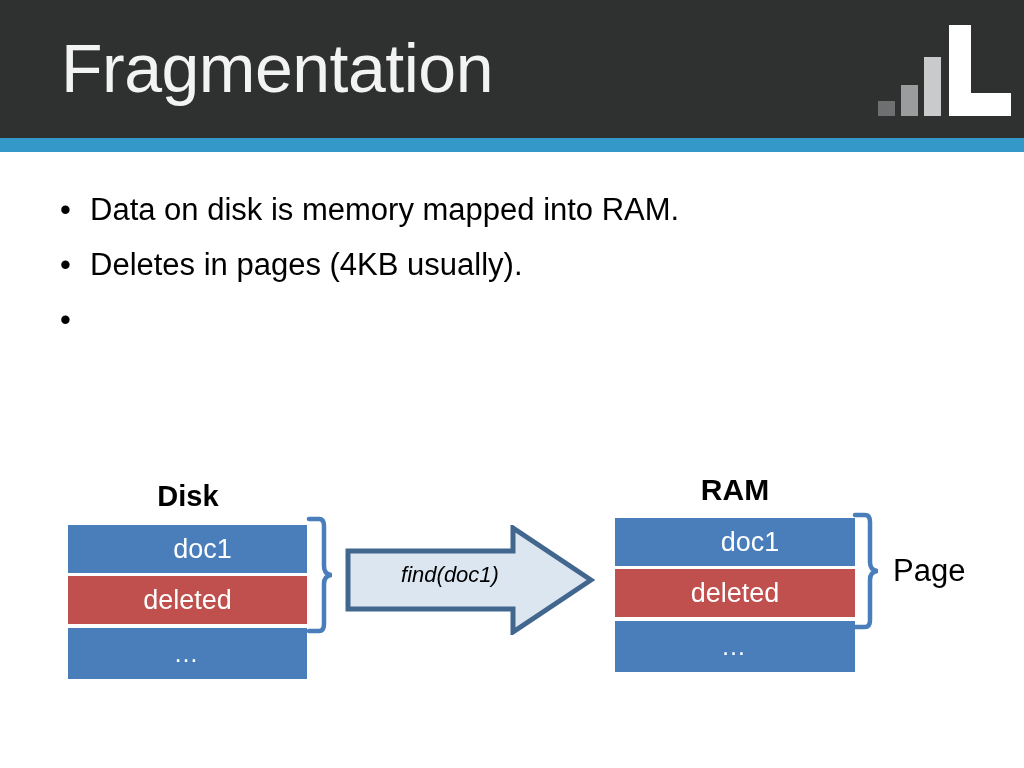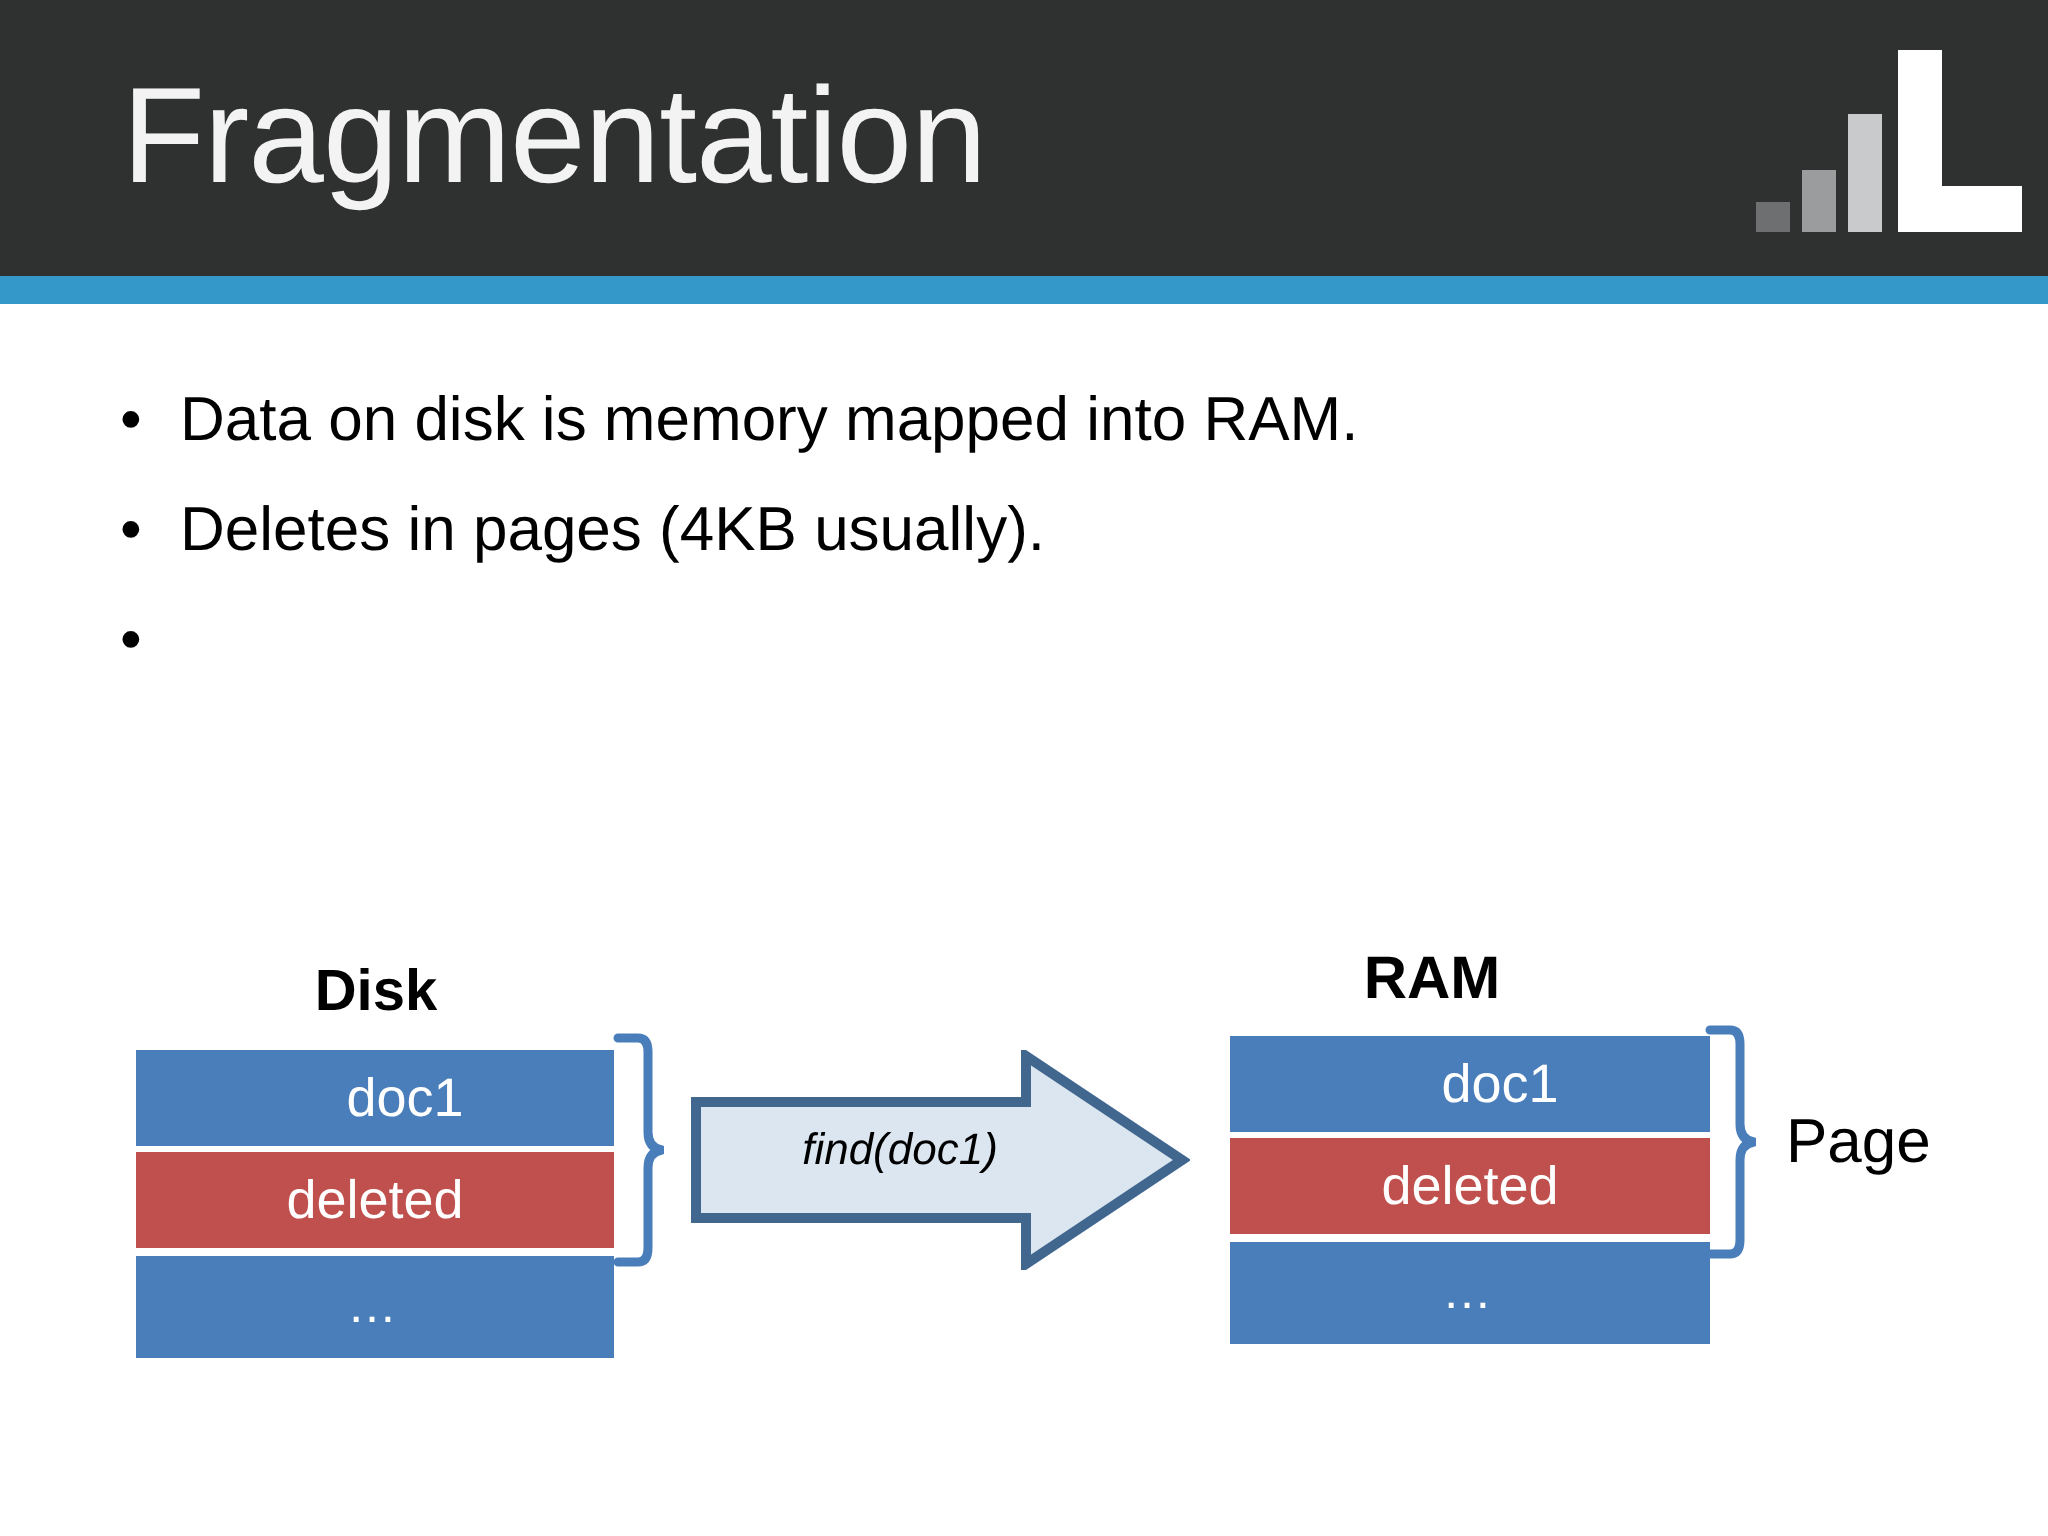--- a/index.html
+++ b/index.html
@@ -103,21 +103,21 @@
   
   #diagram { position: absolute; left: 0; top: 0; width: 980px; height: 768px; }
 
   .block-label {
     position: absolute;
     font-weight: bold;
     color: #000000;
     white-space: nowrap;
   }
   #disk-label { left: 68px; top: 480px; width: 240px; text-align: center; font-size: 29px; }
-  #ram-label  { left: 596px; top: 473px; width: 240px; text-align: center; font-size: 30px; }
+  #ram-label  { left: 615px; top: 473px; width: 240px; text-align: center; font-size: 30px; }
 
   .mem-block { position: absolute; }
   #disk-block { left: 68px; top: 525px; width: 239px; height: 154px; }
   #ram-block  { left: 615px; top: 518px; width: 240px; height: 154px; }
 
   .mem-row {
     position: absolute;
     left: 0;
     width: 100%;
     height: 48px;

